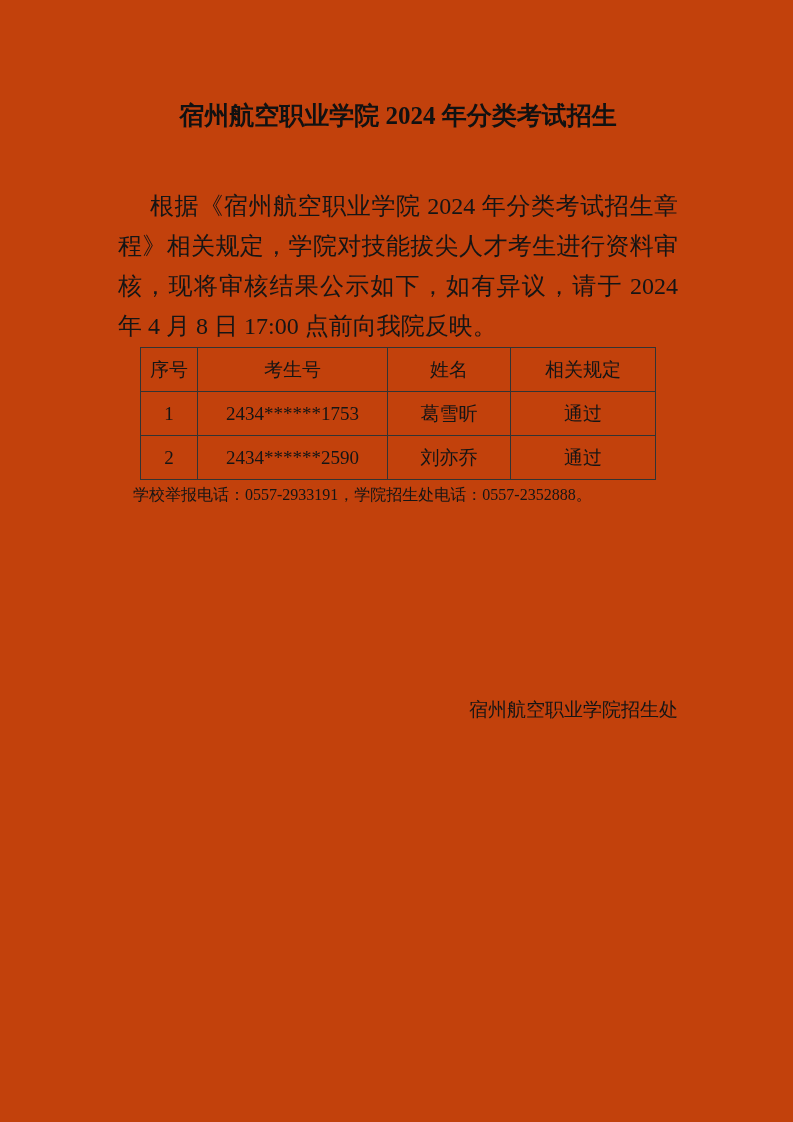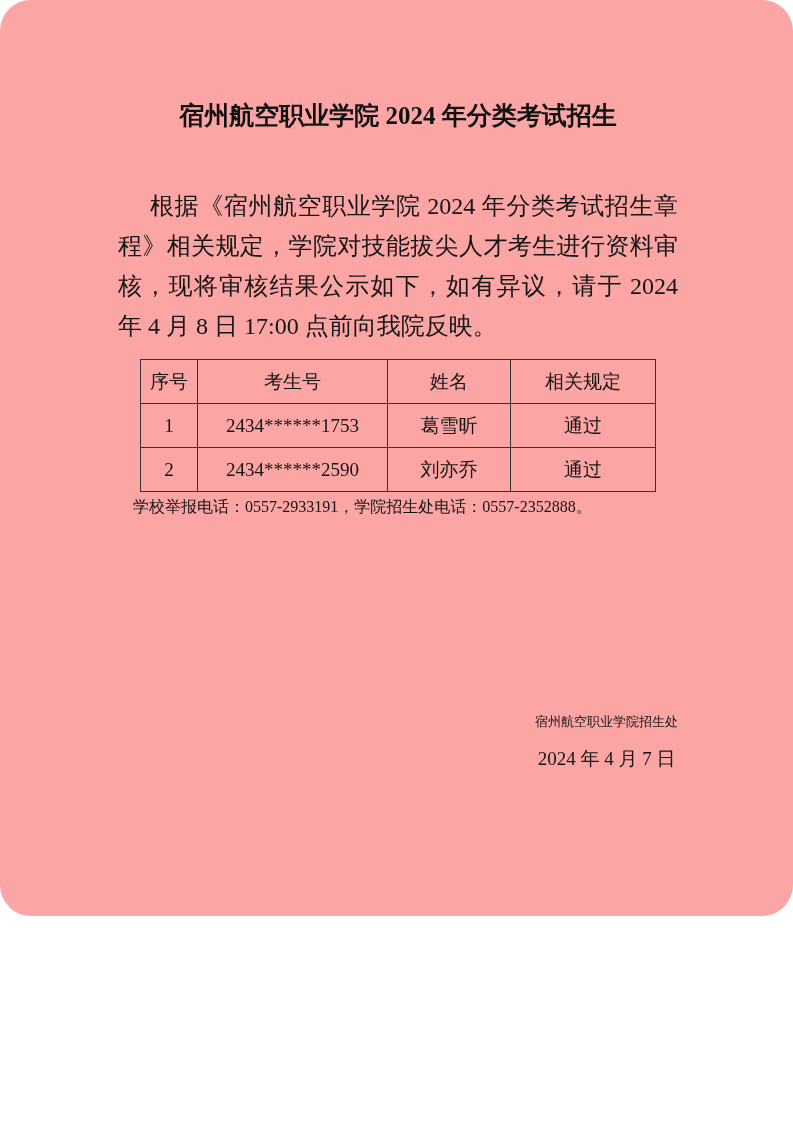--- a/index.html
+++ b/index.html
@@ -3,26 +3,25 @@
 <meta charset="utf-8">
 <style>
   html, body {
     margin: 0;
     padding: 0;
     background: #ffffff;
   }
   .page {
     position: relative;
     width: 793px;
-    height: 916px;
-    background: #fca5a5;
+    height: 1122px;
+    background: #c2410c;
     overflow: hidden;
     font-family: "Liberation Serif", "DejaVu Serif", serif;
     color: #111111;
-    border-radius: 31px;
   }
   .content {
     padding: 98px 115px 0 118px; 
   }
   .title {
     margin: 0;
     font-size: 25px;
     font-weight: bold;
     line-height: 36px;
     text-align: center;
@@ -34,21 +33,21 @@
   }
   .body-para {
     margin: 52px 0 0 0;
     font-size: 24px;
     line-height: 40px;
     text-align: justify;
     text-indent: 32px;
     color: #151515;
   }
   .review-table {
-    margin: 13px 0 0 22px;
+    margin: 1px 0 0 22px;
     width: 515px;
     border-collapse: collapse;
     table-layout: fixed;
     padding-left: 32px;
   }
   .review-table th,
   .review-table td {
     border: 1.5px solid #333333;
     height: 43px;
     padding: 0;
@@ -69,23 +68,23 @@
   }
   .signature {
     margin-top: 185px;
     text-align: right;
   }
   .sig-inner {
     display: inline-block;
     text-align: center;
   }
   .sig-org {
-    font-size: 13px;
+    font-size: 19px;
     line-height: 30px;
-    margin-bottom: 7px;
+    margin-bottom: 20px;
     white-space: nowrap;
     color: #151515;
   }
   .sig-date {
     font-size: 19px;
     line-height: 30px;
     white-space: nowrap;
     color: #151515;
   }
 </style>
@@ -130,18 +129,17 @@
             <td>通过</td>
           </tr>
         </tbody>
     </table>
 
     <p class="contact">学校举报电话：0557-2933191，学院招生处电话：0557-2352888。</p>
 
     <div class="signature">
       <div class="sig-inner">
         <div class="sig-org">宿州航空职业学院招生处</div>
-        <div class="sig-date">2024 年 4 月 7 日</div>
       </div>
     </div>
 
   </div>
 </div>
 
 </body></html>

